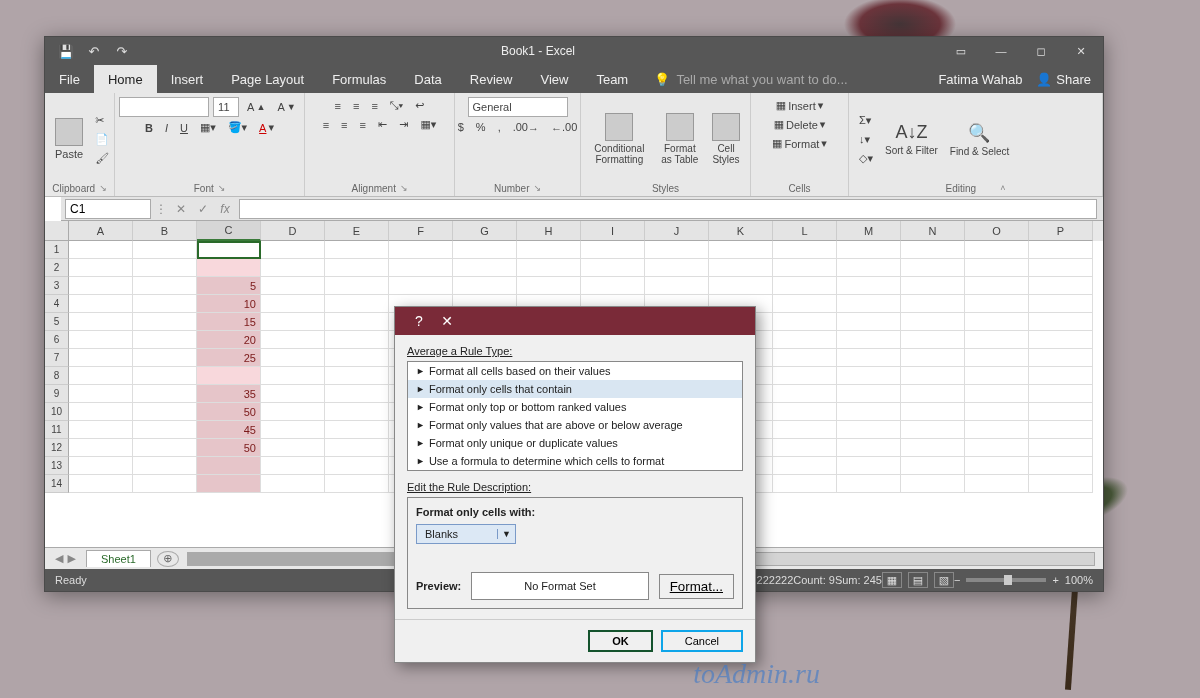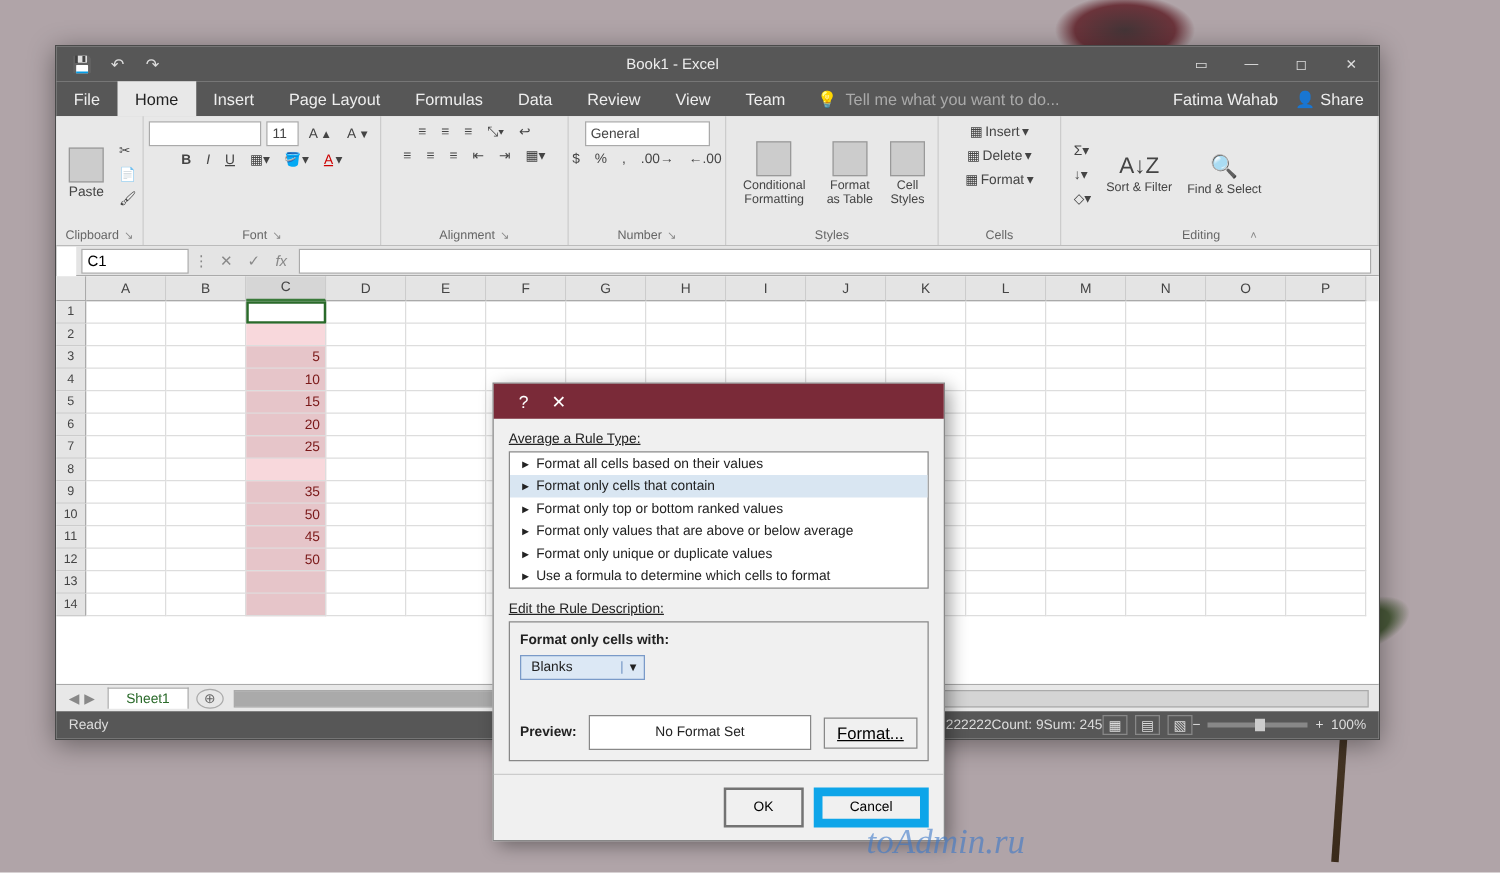--- a/index.html
+++ b/index.html
@@ -71,22 +71,22 @@
 .desc-panel { border: 1px solid #888; padding: 8px; }
 .desc-label { font-weight: bold; margin-bottom: 6px; }
 .combo { display: inline-flex; border: 1px solid #7a9ac8; background: #dce8f5; height: 20px; align-items: center; }
 .combo-val { padding: 0 8px; width: 80px; }
 .combo-arrow { border-left: 1px solid #7a9ac8; width: 18px; text-align: center; font-size: 9px; }
 .preview-row { display: flex; align-items: center; gap: 10px; margin-top: 28px; }
 .preview-label { font-weight: bold; }
 .preview-box { border: 1px solid #888; background: #fff; width: 180px; height: 28px; display: flex; align-items: center; justify-content: center; }
 .fmt-btn { border: 1px solid #888; background: #f0f0f0; padding: 4px 10px; cursor: pointer; text-decoration: underline; }
 .dlg-footer { display: flex; justify-content: flex-end; gap: 8px; padding: 10px 12px; border-top: 1px solid #ccc; }
-.dlg-btn { border: 7px solid #0ea5e9; background: #f0f0f0; padding: 3px 22px; cursor: pointer; font-size: 11px; }
-.dlg-btn.primary { border: 2px solid #737373; }
+.dlg-btn { border: 2px solid #0ea5e9; background: #f0f0f0; padding: 3px 22px; cursor: pointer; font-size: 11px; }
+.dlg-btn.primary { border: 2px solid #14532d; font-weight: bold; }
 .watermark { position: absolute; bottom: 8px; right: 380px; font-size: 28px; color: rgba(60,120,200,0.6); font-style: italic; pointer-events: none; font-family: Georgia, serif; }
 .branch { position: absolute; top: 430px; right: 120px; width: 6px; height: 260px; background: linear-gradient(#5a4a3a,#3a2a1a); transform: rotate(4deg); pointer-events: none; }
 .leaf1 { position: absolute; top: 480px; right: 70px; width: 80px; height: 40px; background: radial-gradient(ellipse, #4a5a3a 40%, transparent 70%); transform: rotate(-20deg); pointer-events: none; }
 .font-stack { display:flex; flex-direction:column; gap:2px; }
 .font-row { display:flex; gap:4px; align-items:center; }
 </style>
 </head>
 <body>
 
 <div class="decor-leaf"></div>

